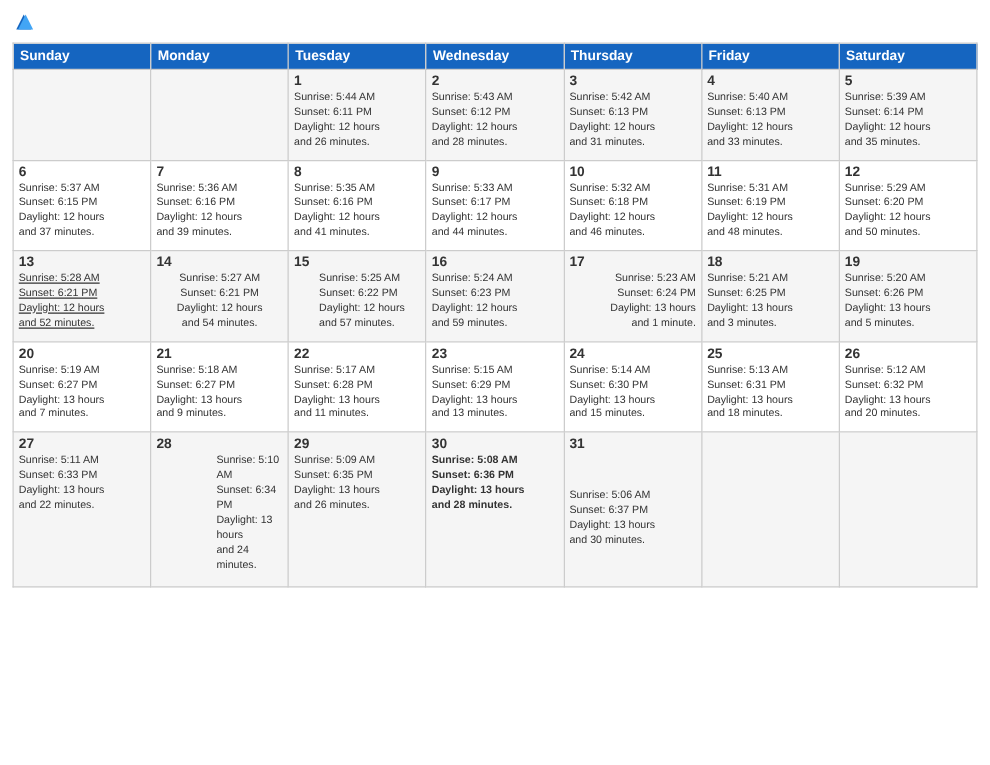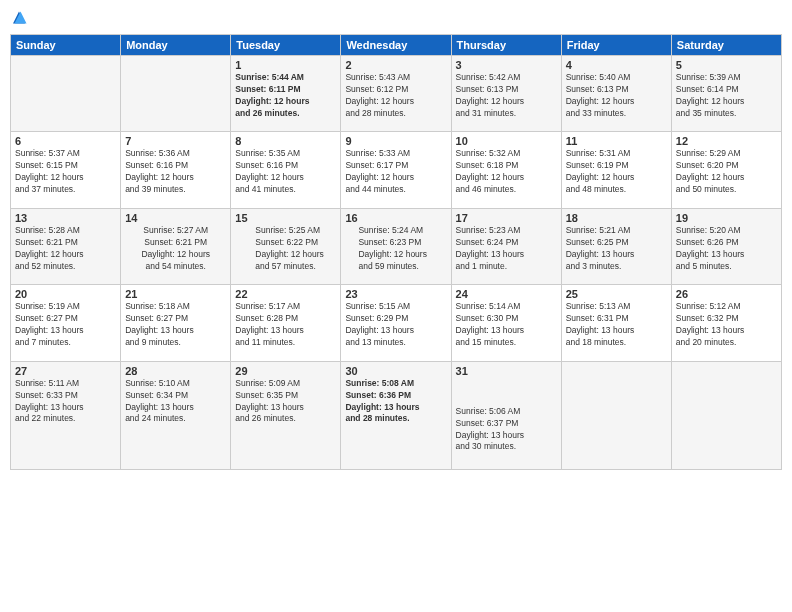--- a/index.html
+++ b/index.html
@@ -135,21 +135,21 @@
           <th>Friday</th>
           <th>Saturday</th>
         </tr>
     </thead>
     <tbody id="cal-body">
     <tr>
           <td class="empty-cell"></td>
           <td class="empty-cell"></td>
           <td>
             <span class="day-num">1</span>
-            <div class="day-info" style="white-space: pre-line; font-weight: bold;">Sunrise: 5:44 AM
+            <div class="day-info" style="white-space: pre-line;">Sunrise: 5:44 AM
 Sunset: 6:11 PM
 Daylight: 12 hours
 and 26 minutes.</div>
           </td>
           <td>
             <span class="day-num">2</span>
             <div class="day-info" style="white-space: pre-line;">Sunrise: 5:43 AM
 Sunset: 6:12 PM
 Daylight: 12 hours
 and 28 minutes.</div>
@@ -223,49 +223,49 @@
             <span class="day-num">12</span>
             <div class="day-info" style="white-space: pre-line;">Sunrise: 5:29 AM
 Sunset: 6:20 PM
 Daylight: 12 hours
 and 50 minutes.</div>
           </td>
         </tr>
         <tr>
           <td>
             <span class="day-num">13</span>
-            <div class="day-info" style="white-space: pre-line;">Sunrise: 5:28 AM
+            <div class="day-info" style="white-space: pre-line; text-decoration: underline;">Sunrise: 5:28 AM
 Sunset: 6:21 PM
 Daylight: 12 hours
 and 52 minutes.</div>
           </td>
           <td>
             <span class="day-num">14</span>
             <div class="day-info" style="white-space: pre-line; text-align: center;">Sunrise: 5:27 AM
 Sunset: 6:21 PM
 Daylight: 12 hours
 and 54 minutes.</div>
           </td>
           <td>
             <span class="day-num">15</span>
             <div class="day-info" style="white-space: pre-line; margin-left: 20px;">Sunrise: 5:25 AM
 Sunset: 6:22 PM
 Daylight: 12 hours
 and 57 minutes.</div>
           </td>
           <td>
             <span class="day-num">16</span>
-            <div class="day-info" style="white-space: pre-line; margin-left: 13px;">Sunrise: 5:24 AM
+            <div class="day-info" style="white-space: pre-line;">Sunrise: 5:24 AM
 Sunset: 6:23 PM
 Daylight: 12 hours
 and 59 minutes.</div>
           </td>
           <td>
             <span class="day-num">17</span>
-            <div class="day-info" style="white-space: pre-line;">Sunrise: 5:23 AM
+            <div class="day-info" style="white-space: pre-line; text-align: right;">Sunrise: 5:23 AM
 Sunset: 6:24 PM
 Daylight: 13 hours
 and 1 minute.</div>
           </td>
           <td>
             <span class="day-num">18</span>
             <div class="day-info" style="white-space: pre-line;">Sunrise: 5:21 AM
 Sunset: 6:25 PM
 Daylight: 13 hours
 and 3 minutes.</div>
@@ -332,21 +332,21 @@
         <tr>
           <td>
             <span class="day-num">27</span>
             <div class="day-info" style="white-space: pre-line;">Sunrise: 5:11 AM
 Sunset: 6:33 PM
 Daylight: 13 hours
 and 22 minutes.</div>
           </td>
           <td>
             <span class="day-num">28</span>
-            <div class="day-info" style="white-space: pre-line;">Sunrise: 5:10 AM
+            <div class="day-info" style="white-space: pre-line; margin-left: 48px;">Sunrise: 5:10 AM
 Sunset: 6:34 PM
 Daylight: 13 hours
 and 24 minutes.</div>
           </td>
           <td>
             <span class="day-num">29</span>
             <div class="day-info" style="white-space: pre-line;">Sunrise: 5:09 AM
 Sunset: 6:35 PM
 Daylight: 13 hours
 and 26 minutes.</div>

